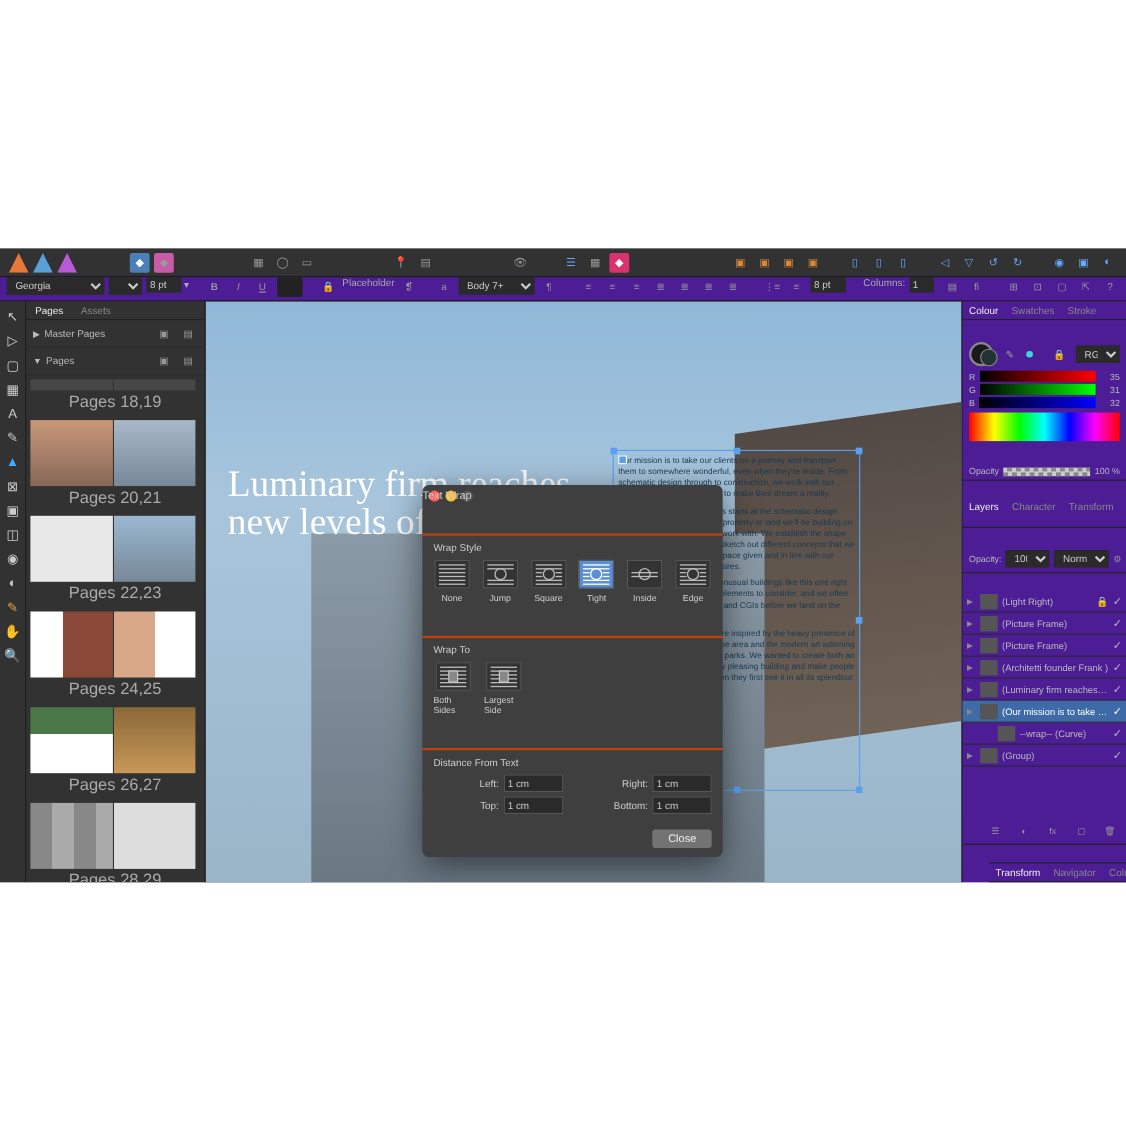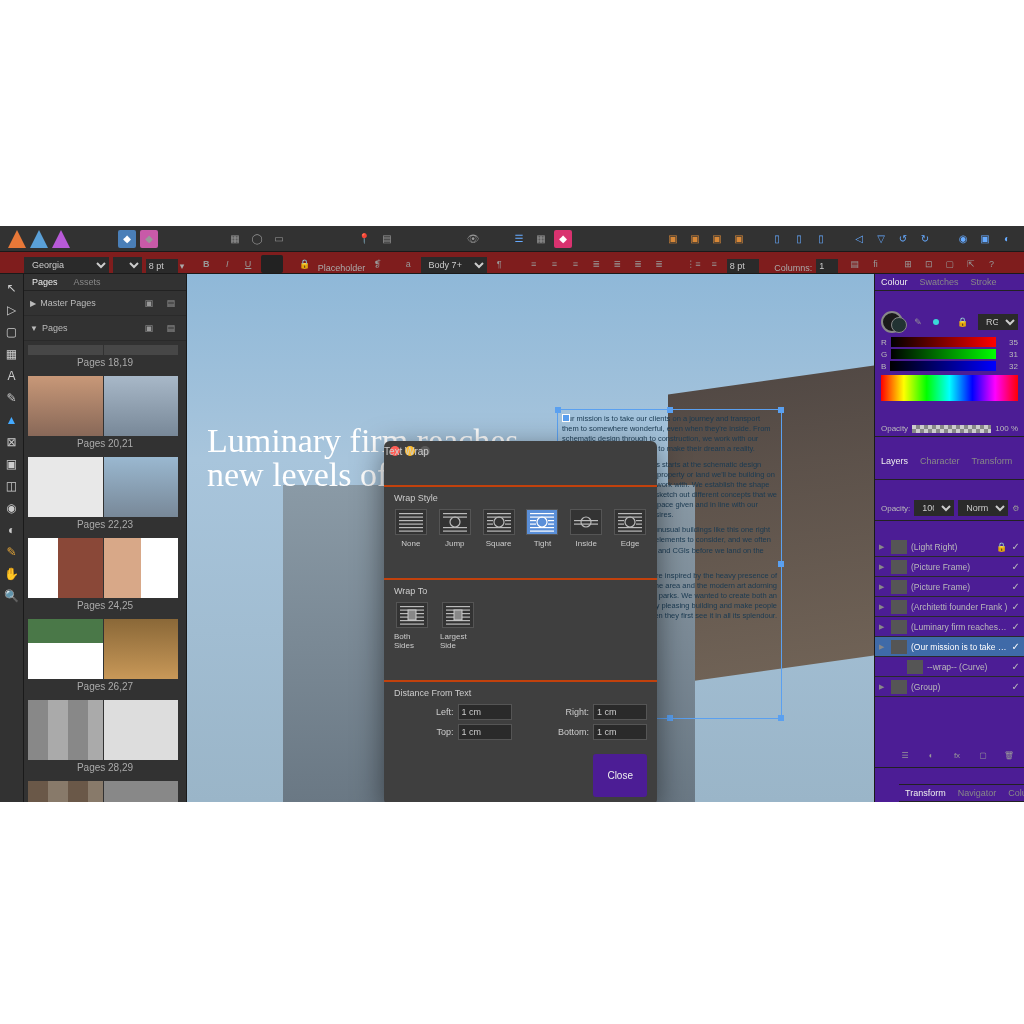--- a/index.html
+++ b/index.html
@@ -4,41 +4,41 @@
 <style>
 * { margin:0; padding:0; box-sizing:border-box; font-family:-apple-system,BlinkMacSystemFont,"Segoe UI",sans-serif; }
 body { background:#fff; width:1024px; height:1024px; overflow:hidden; }
 .app { position:absolute; left:0; top:226px; width:1024px; height:576px; background:#2a2a2a; color:#bbb; font-size:10px; }
 .toolbar { height:26px; background:#323232; display:flex; align-items:center; padding:0 8px; gap:4px; border-bottom:1px solid #1a1a1a; }
 .toolbar .spacer { flex:1; }
 .icon-btn { width:18px; height:18px; display:inline-flex; align-items:center; justify-content:center; color:#999; cursor:pointer; border-radius:2px; }
 .icon-btn.accent { background:#d9326f; color:#fff; }
 .icon-btn.accent-blue { background:#4a7fb8; color:#fff; }
 .logo { width:18px; height:18px; display:inline-block; }
-.context-bar { height:22px; background:#7f1d1d; display:flex; align-items:flex-end; padding:0 24px; gap:4px; font-size:9px; border-bottom:1px solid #1a1a1a; color:#aaa; }
+.context-bar { height:22px; background:#4c1d95; display:flex; align-items:flex-start; padding:0 6px; gap:4px; font-size:9px; border-bottom:1px solid #1a1a1a; color:#aaa; }
 .ctx-sel { background:#2a2a2a; border:none; color:#ccc; font-size:9px; padding:1px 4px; height:16px; }
 .ctx-field { display:flex; align-items:center; gap:2px; }
 .ctx-input { width:42px; background:#2a2a2a; border:none; color:#ccc; font-size:9px; padding:1px 3px; height:14px; }
 .ctx-input.sm { width:32px; }
 .workspace { display:flex; height:calc(100% - 48px); }
 
 .tools { width:24px; background:#323232; display:flex; flex-direction:column; align-items:center; padding-top:4px; gap:2px; border-right:1px solid #1a1a1a; }
 .tool { width:20px; height:20px; display:flex; align-items:center; justify-content:center; color:#ccc; cursor:pointer; font-size:12px; }
 
 .pages-panel { width:163px; background:#323232; display:flex; flex-direction:column; border-right:1px solid #1a1a1a; }
 .panel-tabs { display:flex; font-size:9px; border-bottom:1px solid #222; }
 .panel-tab { padding:3px 8px; color:#888; cursor:pointer; }
 .panel-tab.active { color:#eee; }
 .panel-section { padding:3px 6px; font-size:9px; display:flex; align-items:center; gap:4px; border-bottom:1px solid #2a2a2a; }
 .tri { font-size:8px; }
 .pages-scroll { flex:1; overflow-y:auto; padding:4px; }
 .spread { margin-bottom:8px; }
 .spread-thumb { width:150px; height:60px; display:flex; gap:1px; }
 .thumb-page { flex:1; background:#555; }
-.spread-label { text-align:center; font-size:10px; color:#aaa; margin-top:2px; }
+.spread-label { text-align:center; font-size:15px; color:#aaa; margin-top:2px; }
 
 .canvas-area { flex:1; position:relative; background:#4a4a4a; overflow:hidden; }
 .canvas-img { position:absolute; inset:0; background:linear-gradient(180deg,#8fb8d8 0%,#a8c5dc 35%,#9ab5c8 100%); }
 .building { position:absolute; left:14%; top:40%; width:60%; height:60%; background:linear-gradient(180deg,#8a9aa6,#6a7884); }
 .bridge { position:absolute; right:0; top:20%; width:30%; height:55%; background:linear-gradient(180deg,#4a3c34,#6a5848); transform:skewY(-8deg); opacity:0.9; }
 .canvas-title { position:absolute; left:20px; top:150px; font-size:34px; color:#fff; font-family:Georgia,serif; line-height:1; font-weight:300; }
 .text-frame { position:absolute; left:370px; top:135px; width:225px; height:310px; border:1px solid #5aa0f0; font-size:7.5px; color:#1a3a52; font-family:Georgia,serif; padding:4px; line-height:1.35; }
 .text-frame::before,.text-frame::after { content:""; position:absolute; width:6px; height:6px; background:#5aa0f0; border:1px solid #fff; }
 .tf-h { position:absolute; width:6px; height:6px; background:#5aa0f0; }
 .text-frame p { margin-bottom:5px; }
@@ -57,21 +57,21 @@
 .wrap-opt.selected .wrap-icon { background:#5a8fd8; }
 .wrap-icon svg rect.line { fill:#bbb; }
 .wrap-icon svg circle { fill:none; stroke:#bbb; stroke-width:1.2; }
 .wrap-opt.selected .wrap-icon svg rect.line { fill:#fff; }
 .wrap-opt.selected .wrap-icon svg circle { stroke:#fff; }
 .wrap-opt-label { font-size:8px; color:#ccc; }
 .dist-grid { display:grid; grid-template-columns:1fr 1fr; gap:4px 18px; font-size:9px; }
 .dist-row { display:flex; align-items:center; justify-content:flex-end; gap:4px; }
 .dist-input { width:54px; background:#2a2a2a; border:1px solid #555; color:#ccc; font-size:9px; padding:1px 3px; height:16px; }
 .dlg-footer { display:flex; justify-content:flex-end; padding:8px 10px; }
-.dlg-btn { background:#4c1d95; border:none; color:#eee; padding:16px 14px; font-size:10px; border-radius:3px; cursor:pointer; }
+.dlg-btn { background:#737373; border:none; color:#eee; padding:3px 14px; font-size:10px; border-radius:3px; cursor:pointer; }
 
 .right-panels { width:150px; background:#4c1d95; display:flex; flex-direction:column; border-left:1px solid #1a1a1a; font-size:9px;gap:16px; }
 .rp-tabs { display:flex; border-bottom:1px solid #222; }
 .rp-tab { padding:3px 6px; color:#888; cursor:pointer; }
 .rp-tab.active { color:#eee; }
 .colour-panel { padding:4px 6px; }
 .colour-top { display:flex; align-items:center; gap:6px; margin-bottom:4px; }
 .colour-swatch { width:22px; height:22px; border-radius:50%; background:#1a1a1a; border:2px solid #888; position:relative; }
 .colour-swatch::after { content:""; position:absolute; right:-6px; bottom:-2px; width:14px; height:14px; border-radius:50%; background:#233; border:1px solid #888; }
 .rgb-sliders { display:flex; flex-direction:column; gap:2px; }

